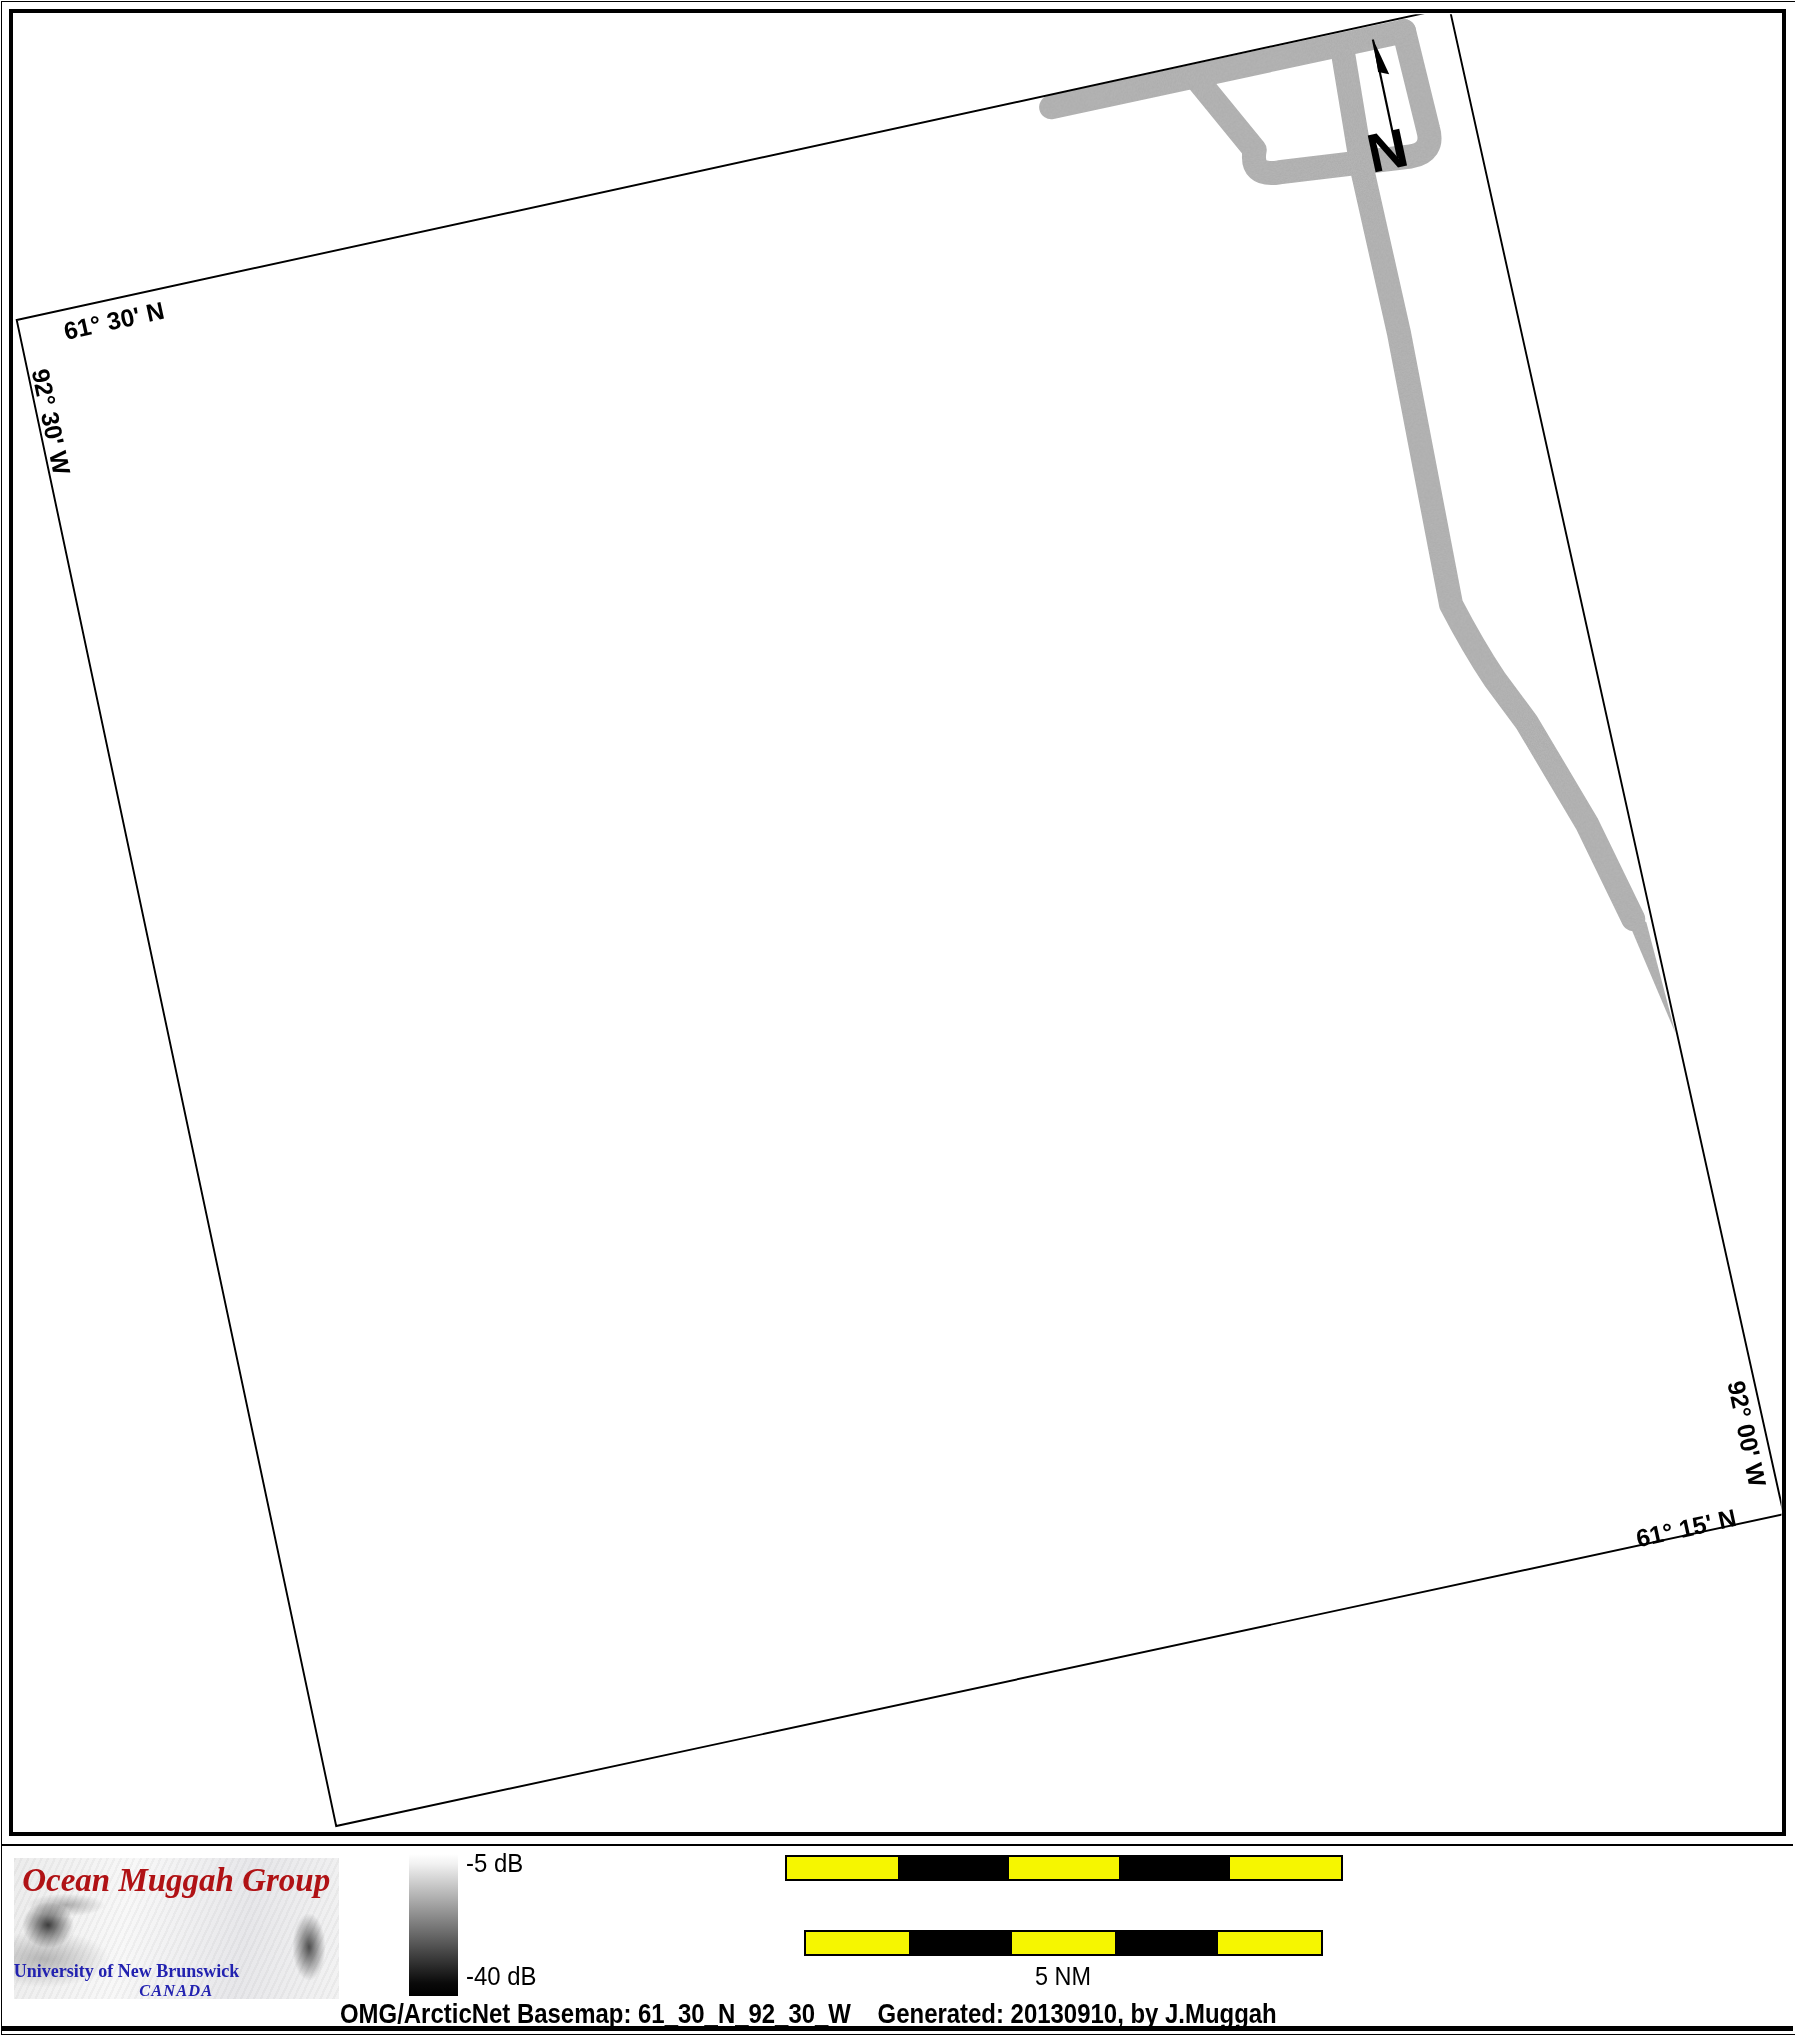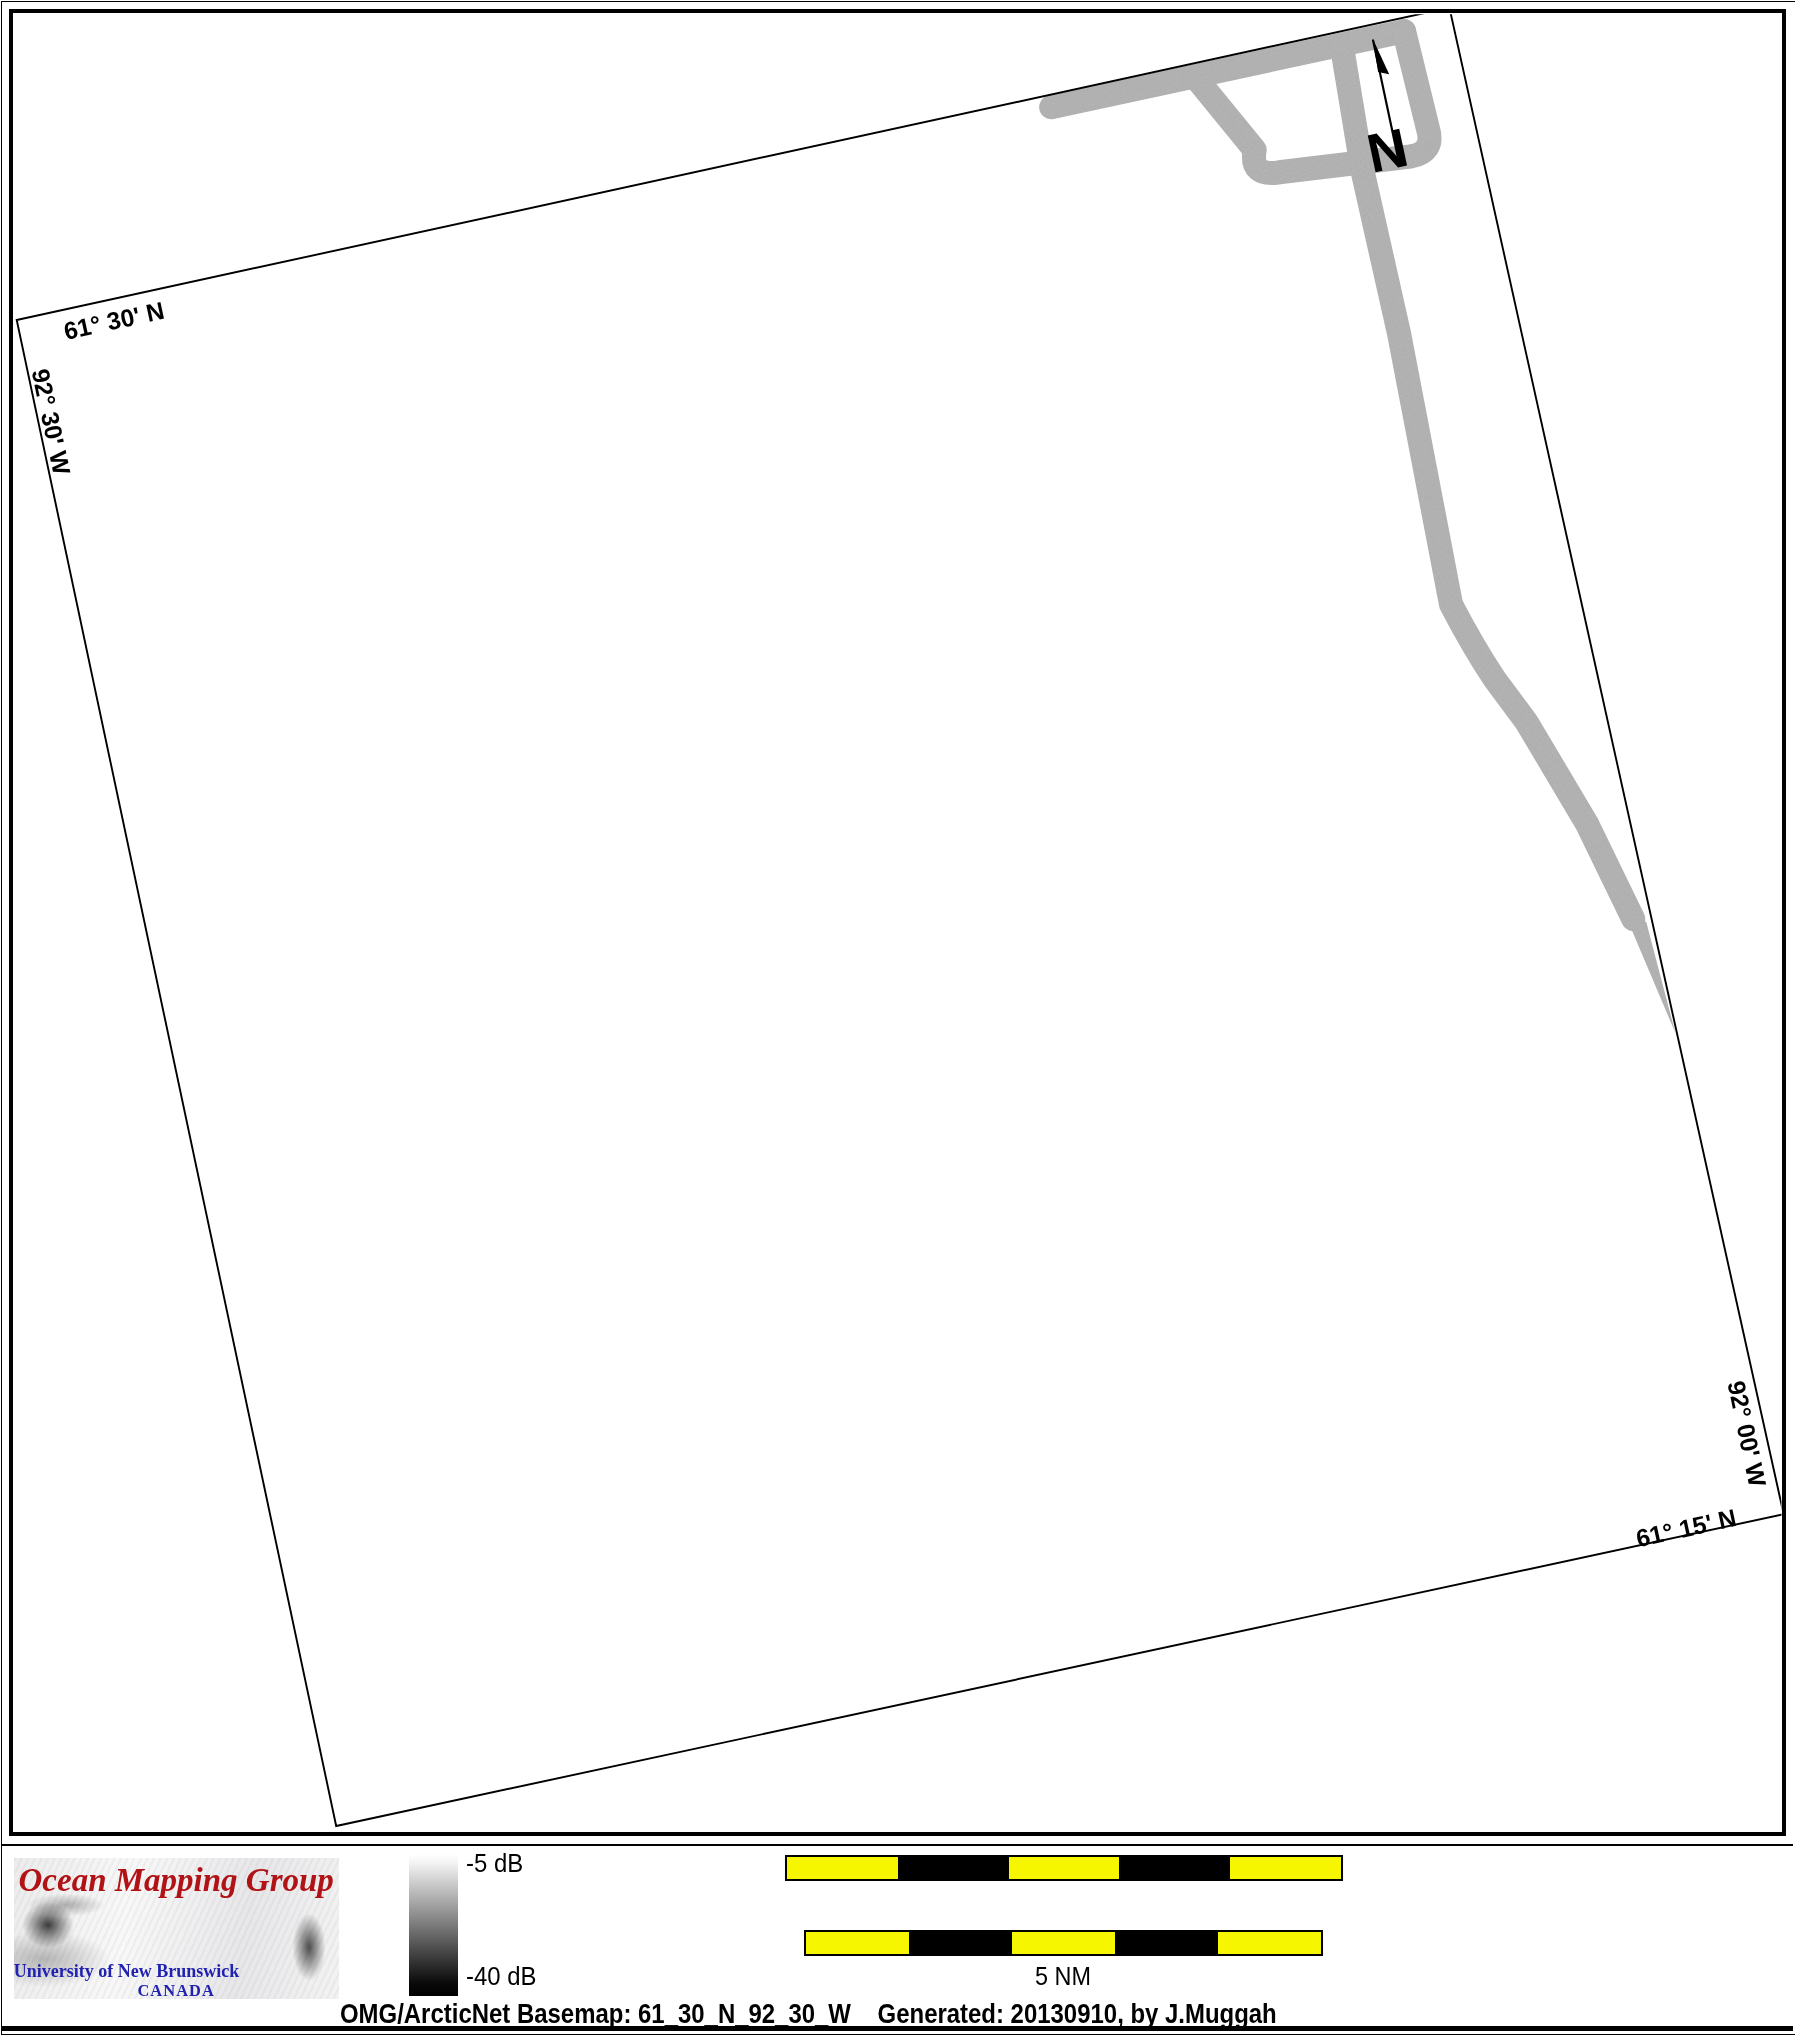--- a/index.html
+++ b/index.html
@@ -21,21 +21,21 @@
       radial-gradient(ellipse 52px 15.3px at 52px 47px, rgba(90,90,90,.45), rgba(90,90,90,0) 75%),
       radial-gradient(ellipse 23px 47px at 295px 89px, rgba(55,55,55,.88), rgba(55,55,55,0) 72%),
       radial-gradient(ellipse 88px 38px at 30px 101px, rgba(110,110,110,.45), rgba(110,110,110,0) 75%),
       repeating-linear-gradient(115deg, rgba(0,0,0,0.035) 0 2.2px, rgba(255,255,255,0) 2.2px 6px),
       linear-gradient(100deg,#ececec,#f8f8f8 35%,#e7e7ea 70%,#f3f3f3);}
   .omg-title{margin-top:4.4px;text-align:center;font-family:"Liberation Serif", serif;
     font-style:italic;font-weight:bold;font-size:33px;color:#b01215;white-space:nowrap;}
   .omg-univ{position:absolute;left:0;top:103px;width:100%;text-align:left;
     font-family:"Liberation Serif", serif;font-weight:bold;font-size:18px;color:#2222b0;}
   .omg-country{position:absolute;left:0;top:123px;width:100%;text-align:center;
-    font-family:"Liberation Serif", serif;font-weight:bold;font-size:16.4px;color:#2222b0;letter-spacing:1.1px;}
+    font-family:"Liberation Serif", serif;font-weight:bold;font-size:16.4px;color:#2222b0;letter-spacing:1.1px;font-style:italic;}
   .colorbar{position:absolute;left:409px;top:1854px;width:49px;height:142px;
     background:linear-gradient(180deg,#ffffff 0%,#f1f1f1 7%,#0a0a0a 91%,#000 100%);}
   .cblabel{position:absolute;font-size:26px;color:#000;transform:scaleX(0.92);transform-origin:left top;white-space:nowrap;}
   .cb-top{left:466px;top:1848px;}
   .cb-bottom{left:466px;top:1961px;}
   .scalebar{position:absolute;display:flex;box-sizing:border-box;border:2.2px solid #000;background:#000;}
   .bar-10km{left:785px;top:1855px;width:558px;height:26px;}
   .bar-5nm{left:804px;top:1930px;width:519px;height:26px;}
   .scalebar .seg{flex:1 1 0;}
   .seg.y{background:#f6f600;}
@@ -108,21 +108,21 @@
       </g>
     </g>
   </svg>
 
   <div class="frame-outer"></div>
   <div class="frame-map"></div>
   <div class="sep-footer-top"></div>
   <div class="sep-footer-bottom"></div>
 
   <div class="omg-logo">
-    <div class="omg-title">Ocean Mapping Group</div>
+    <div class="omg-title">Ocean Muggah Group</div>
     <div class="omg-univ">University of New Brunswick</div>
     <div class="omg-country">CANADA</div>
   </div>
 
   <div class="colorbar"></div>
   <div class="cblabel cb-top">-5 dB</div>
   <div class="cblabel cb-bottom">-40 dB</div>
 
   <div class="scalebar bar-10km">
     <div class="seg y"></div>

